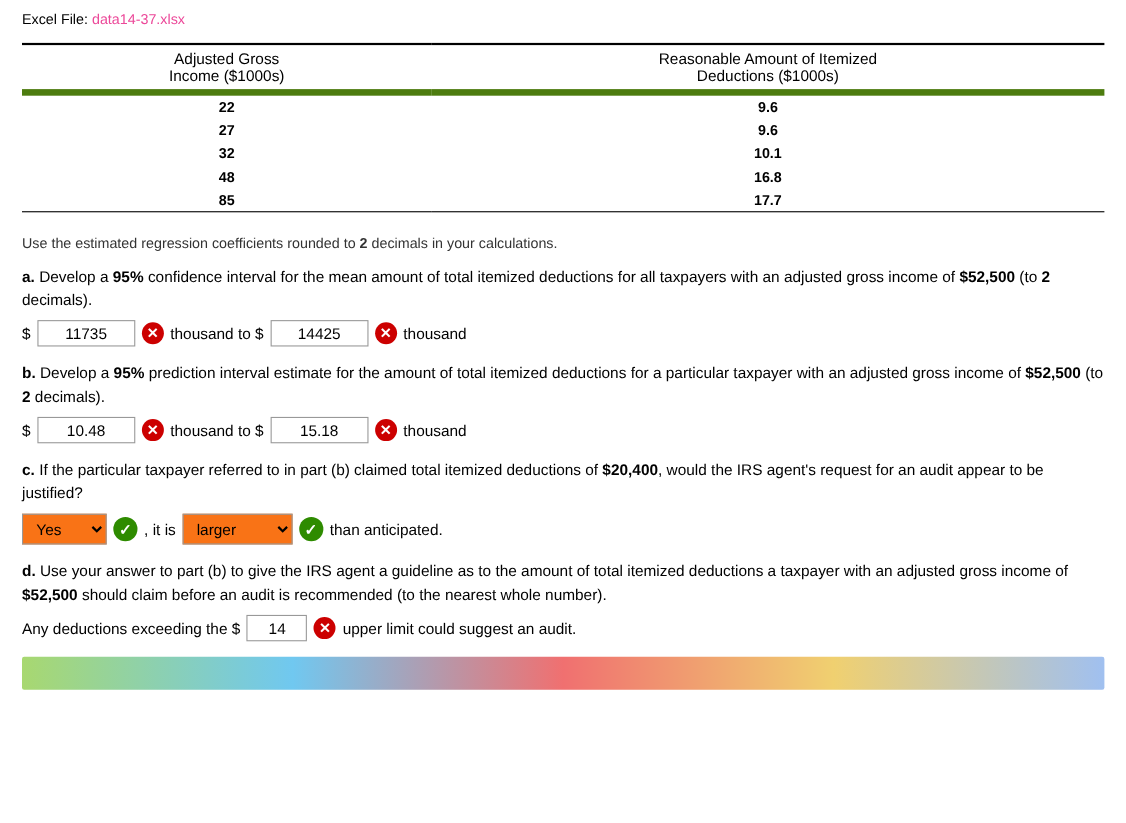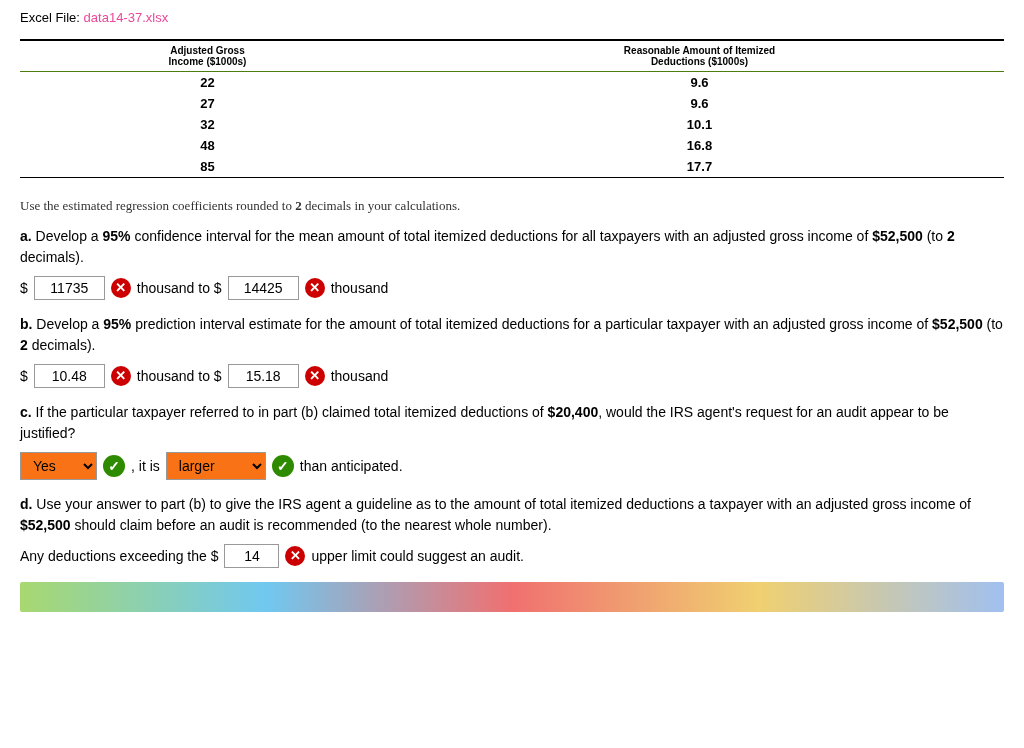--- a/index.html
+++ b/index.html
@@ -18,25 +18,25 @@
       color: #ec4899;
       text-decoration: none;
     }
     .data-table {
       width: 100%;
       border-collapse: collapse;
       margin-bottom: 18px;
     }
     .data-table th {
       text-align: center;
-      font-weight: bold;
+      font-weight: normal;
       border-top: 2px solid #000;
-      border-bottom: 1px solid #4d7c0f;
+      border-bottom: 6px solid #4d7c0f;
       padding: 4px 20px;
-      font-size: 10px;
+      font-size: 14px;
     }
     .data-table td {
       text-align: center;
       padding: 3px 20px;
       font-size: 13px;
       font-weight: bold;
     }
     .data-table tbody tr:last-child td {
       border-bottom: 1px solid #000;
     }
@@ -52,21 +52,21 @@
       display: flex;
       align-items: center;
       gap: 6px;
       margin-bottom: 10px;
       flex-wrap: wrap;
     }
     .input-box {
       border: 1px solid #999;
       padding: 3px 6px;
       font-size: 14px;
-      width: 71px;
+      width: 89px;
       text-align: center;
     }
     .input-box-narrow {
       border: 1px solid #999;
       padding: 3px 6px;
       font-size: 14px;
       width: 55px;
       text-align: center;
     }
     .error-icon {
@@ -100,21 +100,20 @@
       font-size: 14px;
       background: #f97316;
       appearance: auto;
       cursor: pointer;
     }
     .note-text {
       font-size: 13px;
       color: #333;
       margin-bottom: 10px;
       line-height: 1.5;
-      font-family: Liberation Serif, serif;
     }
     .bottom-bar {
       height: 30px;
       background: linear-gradient(to right, #a8d870, #70c8f0, #f07070, #f0d070, #a0c0f0);
       margin-top: 10px;
       border-radius: 2px;
     }
   </style>
 </head>
 <body>

